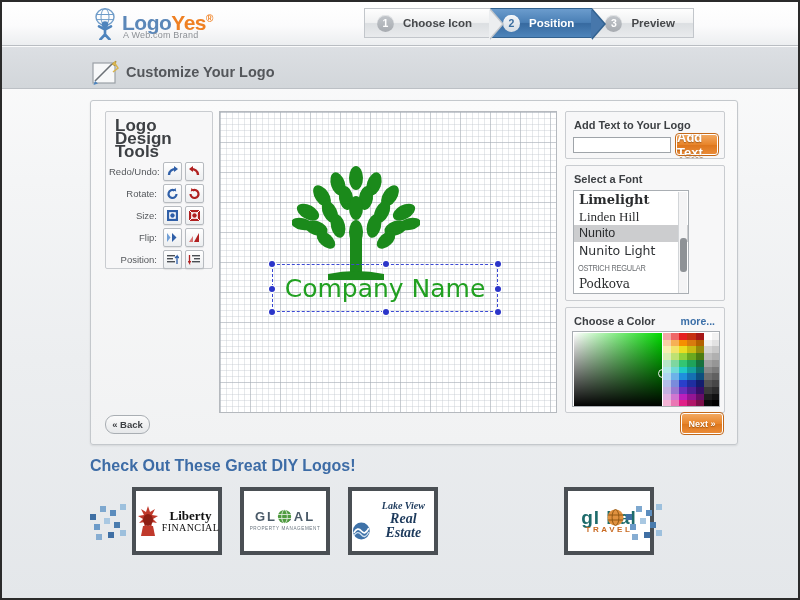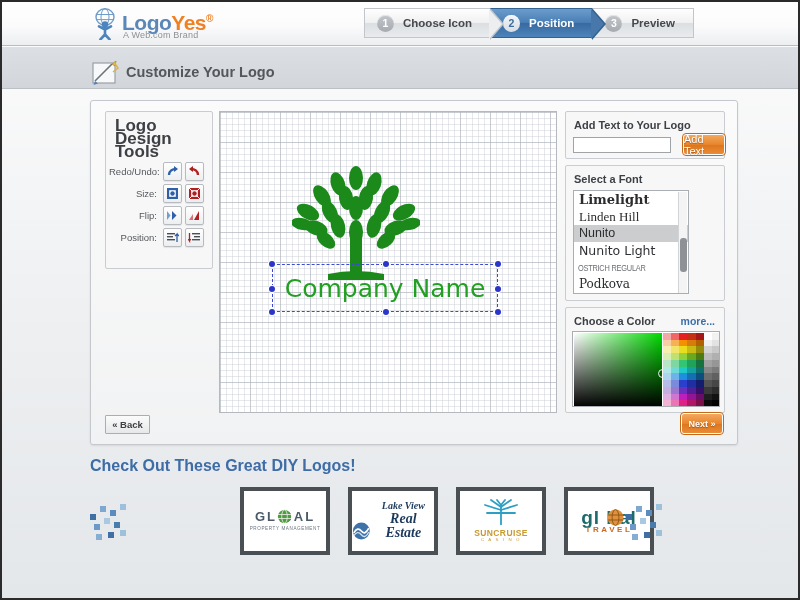--- a/index.html
+++ b/index.html
@@ -162,23 +162,23 @@
   #textInput {
     position:absolute; left:7px; top:25px; width:98px; height:16px;
     border:1px solid #9fa4a9; background:#ffffff;
     font-size:10px; padding:0 3px; font-family:"Liberation Sans", sans-serif;
   }
   #addTextBtn {
     position:absolute; left:110px; top:22px; width:42px; height:21px;
     background:linear-gradient(180deg,#f2a860 0%,#e8852b 50%,#dd761c 52%,#ea8b37 100%);
     border:1px solid #ffffff; border-radius:3px;
     outline:1px solid #c3691a;
-    font-size:11px; font-weight:normal; color:#ffffff;
+    font-size:13px; font-weight:bold; color:#ffffff;
     text-shadow:0 1px 1px rgba(120,60,0,.6);
-    display:flex; align-items:center; justify-content:center;margin-left:7px;
+    display:flex; align-items:center; justify-content:center;
   }
   #fontList {
     position:absolute; left:7px; top:24px; width:116px; height:104px;
     background:#ffffff; border:1px solid #a9aeb3; overflow:hidden;
   }
   .fontItem {
     height:17px; line-height:17px; padding-left:5px;
     font-size:12px; color:#2a2c2e; white-space:nowrap; overflow:hidden;
   }
   .fontItem.sel { background:#cccdcf; }
@@ -221,21 +221,21 @@
   #swatchGrid {
     position:absolute; left:90px; top:1px; width:57px; height:74px;
     display:grid; grid-template-columns:repeat(7,1fr); grid-auto-rows:1fr;
   }
   #swatchGrid div { width:100%; height:100%; }
 
   
   #backBtn {
     position:absolute; left:14px; bottom:10px; width:45px; height:19px;
     background:linear-gradient(180deg,#fbfbfb 0%,#e6e8ea 100%);
-    border:1px solid #a9aeb3; border-radius:1px;
+    border:1px solid #a9aeb3; border-radius:9px;
     font-size:9.5px; font-weight:bold; color:#3d4044;
     display:flex; align-items:center; justify-content:center;
   }
   #nextBtn {
     position:absolute; right:14px; bottom:10px; width:42px; height:21px;
     background:linear-gradient(180deg,#f2a860 0%,#e8852b 50%,#dd761c 52%,#ea8b37 100%);
     border:1px solid #ffffff; border-radius:3px; outline:1px solid #c3691a;
     font-size:9px; font-weight:bold; color:#ffffff;
     text-shadow:0 1px 1px rgba(120,60,0,.6);
     display:flex; align-items:center; justify-content:center;
@@ -324,20 +324,35 @@
             </svg>
         </span>
         <span class="tbtn">
           <svg width="13" height="12" viewBox="0 0 13 12">
               <path d="M10 10c0-4-3.5-6-7-6" stroke="#b02020" stroke-width="2.4" fill="none"></path>
               <path d="M5 1L1 4l4 3z" fill="#b02020"></path>
             </svg>
         </span>
       </div>
 
+      <div class="toolRow">
+        <span class="toolLabel">Rotate:</span>
+        <span class="tbtn">
+          <svg width="13" height="13" viewBox="0 0 13 13">
+              <path d="M10.5 7a4 4 0 1 1-2.2-3.6" stroke="#2f5fa8" stroke-width="2.2" fill="none"></path>
+              <path d="M9.6 1l.6 3.4-3.3-.8z" fill="#2f5fa8"></path>
+            </svg>
+        </span>
+        <span class="tbtn">
+          <svg width="13" height="13" viewBox="0 0 13 13">
+              <path d="M2.5 7a4 4 0 1 0 2.2-3.6" stroke="#b02020" stroke-width="2.2" fill="none"></path>
+              <path d="M3.4 1l-.6 3.4 3.3-.8z" fill="#b02020"></path>
+            </svg>
+        </span>
+      </div>
 
       <div class="toolRow">
         <span class="toolLabel">Size:</span>
         <span class="tbtn">
           <svg width="13" height="13" viewBox="0 0 13 13">
               <rect x="1" y="1" width="11" height="11" fill="#2f5fa8"></rect>
               <rect x="3.2" y="3.2" width="6.6" height="6.6" fill="#ffffff"></rect>
               <circle cx="6.5" cy="6.5" r="2.2" fill="#2f5fa8"></circle>
             </svg>
         </span>
@@ -554,20 +569,33 @@
     <i style="left:8px;top:24px;background:#6b9ac8"></i>
       <i style="left:18px;top:18px;background:#a9c8e2"></i>
     <i style="left:28px;top:22px;background:#4a7cae"></i>
       <i style="left:10px;top:34px;background:#86add2"></i>
     <i style="left:22px;top:32px;background:#3f6fa4"></i>
       <i style="left:34px;top:30px;background:#9dc0dd"></i>
   </div>
 
   <div id="gallery">
 
+    <div class="thumb" style="left:0">
+      <div style="display:flex;align-items:center">
+        <svg width="26" height="34" viewBox="0 0 26 34">
+          <path d="M13 2l2 6 5-3-3 6 6 1-5 3 4 4-6-1 1 6-4-4-4 4 1-6-6 1 4-4-5-3 6-1-3-6 5 3z" fill="#c0392b"></path>
+          <ellipse cx="13" cy="16" rx="5" ry="6" fill="#8e1f14"></ellipse>
+          <path d="M8 22h10l2 10H6z" fill="#c0392b"></path>
+        </svg>
+        <div class="lg" style="margin-left:1px">
+          <div style="font-family:'Liberation Serif',serif;font-size:13px;font-weight:bold;color:#111">Liberty</div>
+          <div style="font-family:'Liberation Serif',serif;font-size:10px;letter-spacing:.4px;color:#111">FINANCIAL</div>
+        </div>
+      </div>
+    </div>
 
     <div class="thumb" style="left:108px">
       <div class="lg">
         <div style="position:relative;font-family:'Liberation Sans',sans-serif;font-size:13px;font-weight:bold;letter-spacing:2px;color:#4a5a68">GL BAL</div>
         <svg width="15" height="15" viewBox="0 0 15 15" style="position:absolute;left:33px;top:18px">
           <circle cx="7.5" cy="7.5" r="6.6" fill="#4f9b3f"></circle>
           <ellipse cx="7.5" cy="7.5" rx="2.8" ry="6.6" fill="none" stroke="#dfeadb" stroke-width=".9"></ellipse>
           <path d="M1 5.5h13M1 9.5h13" stroke="#dfeadb" stroke-width=".9"></path>
         </svg>
         <div style="font-family:'Liberation Sans',sans-serif;font-size:4.6px;letter-spacing:.6px;color:#6b7680;margin-top:3px">PROPERTY MANAGEMENT</div>
@@ -581,39 +609,20 @@
           <path d="M2 12q4-7 8-2t8-3" stroke="#ffffff" stroke-width="1.8" fill="none"></path>
           <path d="M2 15q4-6 8-1t8-3" stroke="#cfe0f0" stroke-width="1.4" fill="none"></path>
         </svg>
         <div class="lg" style="margin-left:2px;font-family:'Liberation Serif',serif;font-style:italic;color:#1d3a5c">
           <div style="font-size:10px;font-weight:bold">Lake View</div>
           <div style="font-size:14px;font-weight:bold">Real Estate</div>
         </div>
       </div>
     </div>
 
-    <div class="thumb" style="left:324px">
-      <div class="lg">
-        <svg width="38" height="26" viewBox="0 0 38 26">
-          <g stroke="#2e9fc4" stroke-width="1.8" fill="none" stroke-linecap="round">
-            <path d="M19 26V6"></path>
-              <path d="M19 8L9 1"></path>
-              <path d="M19 8l10-7"></path>
-            <path d="M19 11L3 6"></path>
-              <path d="M19 11l16-5"></path>
-            <path d="M19 14L5 14"></path>
-              <path d="M19 14l14 0"></path>
-            <path d="M19 6l-4-5"></path>
-              <path d="M19 6l4-5"></path>
-          </g>
-        </svg>
-        <div style="font-family:'Liberation Sans',sans-serif;font-size:8.5px;font-weight:bold;letter-spacing:.4px;color:#c9992c">SUNCRUISE</div>
-        <div style="font-family:'Liberation Sans',sans-serif;font-size:4.4px;letter-spacing:1.6px;color:#c9992c">C A S I N O</div>
-      </div>
-    </div>
 
     <div class="thumb" style="left:432px">
       <div class="lg" style="position:relative">
         <div style="font-family:'Liberation Sans',sans-serif;font-size:19px;font-weight:bold;letter-spacing:1px;color:#1d6b6b">gl bal</div>
         <svg width="17" height="17" viewBox="0 0 17 17" style="position:absolute;left:26px;top:1px">
           <circle cx="8.5" cy="8.5" r="8" fill="#e0913f"></circle>
           <ellipse cx="8.5" cy="8.5" rx="3.4" ry="8" fill="none" stroke="#8a5210" stroke-width=".9"></ellipse>
           <path d="M.7 6h15.6M.7 11h15.6" stroke="#8a5210" stroke-width=".9"></path>
         </svg>
         <div style="font-family:'Liberation Sans',sans-serif;font-size:8px;font-weight:bold;letter-spacing:2.6px;color:#c96a22;margin-top:-2px">TRAVEL</div>

